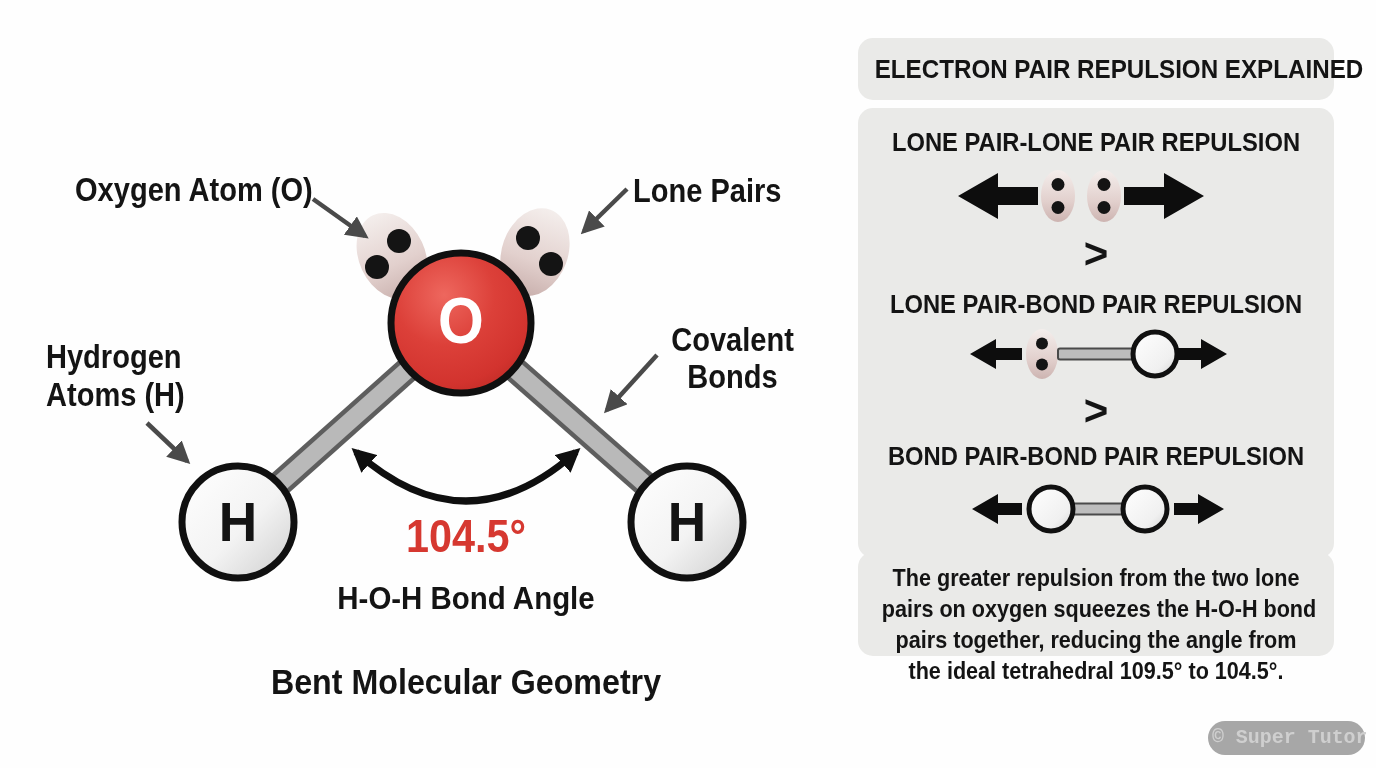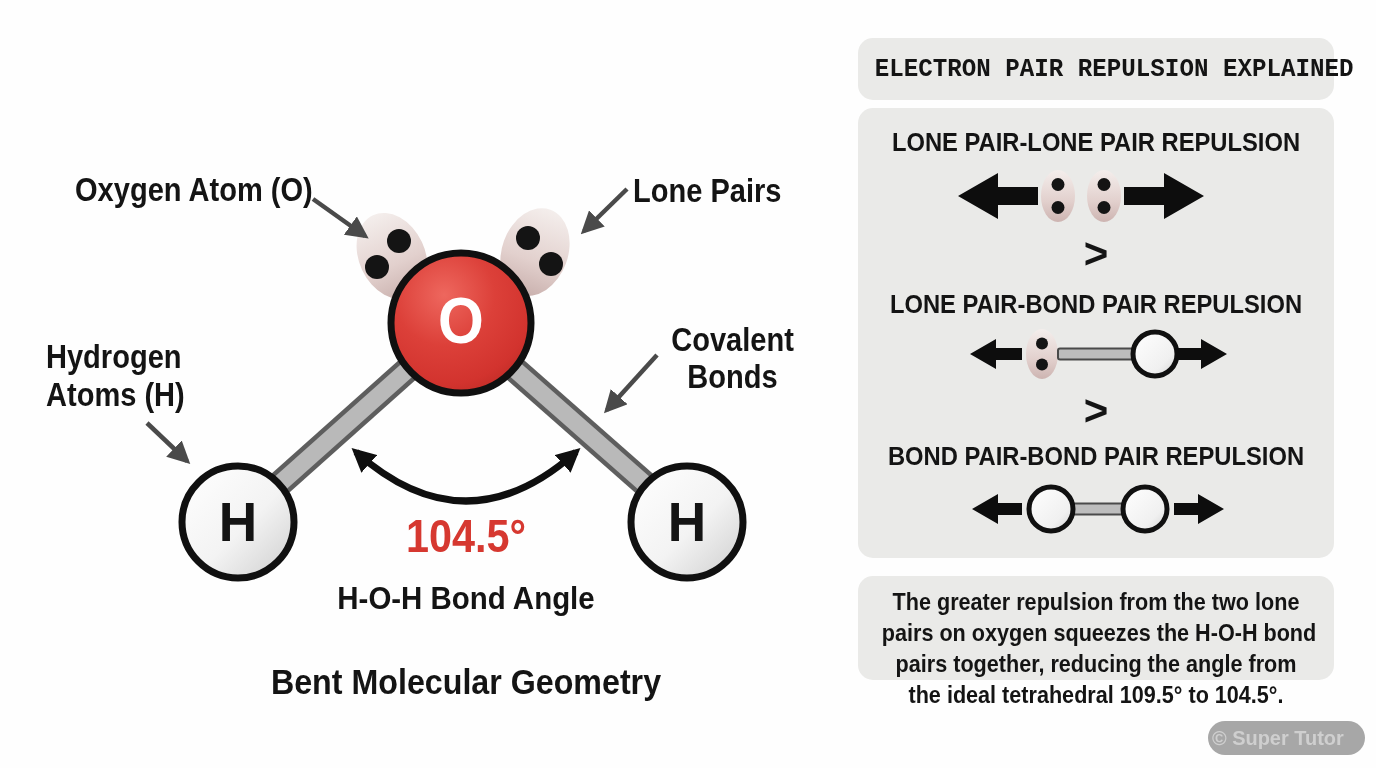--- a/index.html
+++ b/index.html
@@ -27,35 +27,35 @@
   .diagram-title{left:216px;top:662px;width:500px;font-size:35px;
                transform:scaleX(.92);transform-origin:50% 0;}
   .atom-letter{position:absolute;white-space:nowrap;}
   .letter-o{left:461px;top:324px;font-size:64px;color:#ffffff;
             transform:translate(-50%,-54%) scaleX(.92);}
   .letter-h{font-size:56px;color:#141414;transform:translate(-50%,-52%) scaleX(.95);}
 
   
   .panel{position:absolute;left:858px;top:0;width:476px;height:768px;}
   .panel-box{position:absolute;left:0;width:476px;background:#eaeae8;border-radius:15px;}
-  .header-box{top:38px;height:62px;font-family:Liberation Mono, monospace;}
+  .header-box{top:38px;height:62px;}
   .header-box .txt{display:block;line-height:62px;font-size:26px;text-align:center;
                    transform:scaleX(.93);transform-origin:50% 50%;white-space:nowrap;}
   .main-box{top:108px;height:450px;text-decoration:underline;}
   .sec-head{position:absolute;left:0;width:476px;text-align:center;font-size:25px;
             line-height:30px;transform:scaleX(.95);transform-origin:50% 50%;white-space:nowrap;}
   .gt{position:absolute;left:0;width:476px;text-align:center;font-size:42px;line-height:44px;}
   .gfx{position:absolute;left:0;width:476px;height:70px;}
-  .note-box{top:576px;height:104px;padding-top:10px;box-sizing:border-box;}
+  .note-box{top:552px;height:104px;padding-top:10px;box-sizing:border-box;}
   .note-line{width:476px;text-align:center;font-size:24px;line-height:31px;
              transform:scaleX(.9);transform-origin:50% 50%;white-space:nowrap;}
 
   .watermark{position:absolute;left:1208px;top:721px;width:157px;height:34px;
              border-radius:18px;background:rgba(152,152,152,.85);
-             color:#cfcfcf;font-size:21px;line-height:34px;text-align:left;}
+             color:#cfcfcf;font-size:21px;line-height:34px;text-align:left;font-family:Liberation Mono, monospace;}
   .watermark .txt{display:block;transform:scaleX(.95);white-space:nowrap;}
 </style>
 </head>
 <body>
 
 <div class="canvas">
 
   <svg class="abs" style="left:0;top:0" width="840" height="768" viewBox="0 0 840 768">
     <defs>
       <radialGradient id="oGrad" cx="38%" cy="30%" r="80%">

